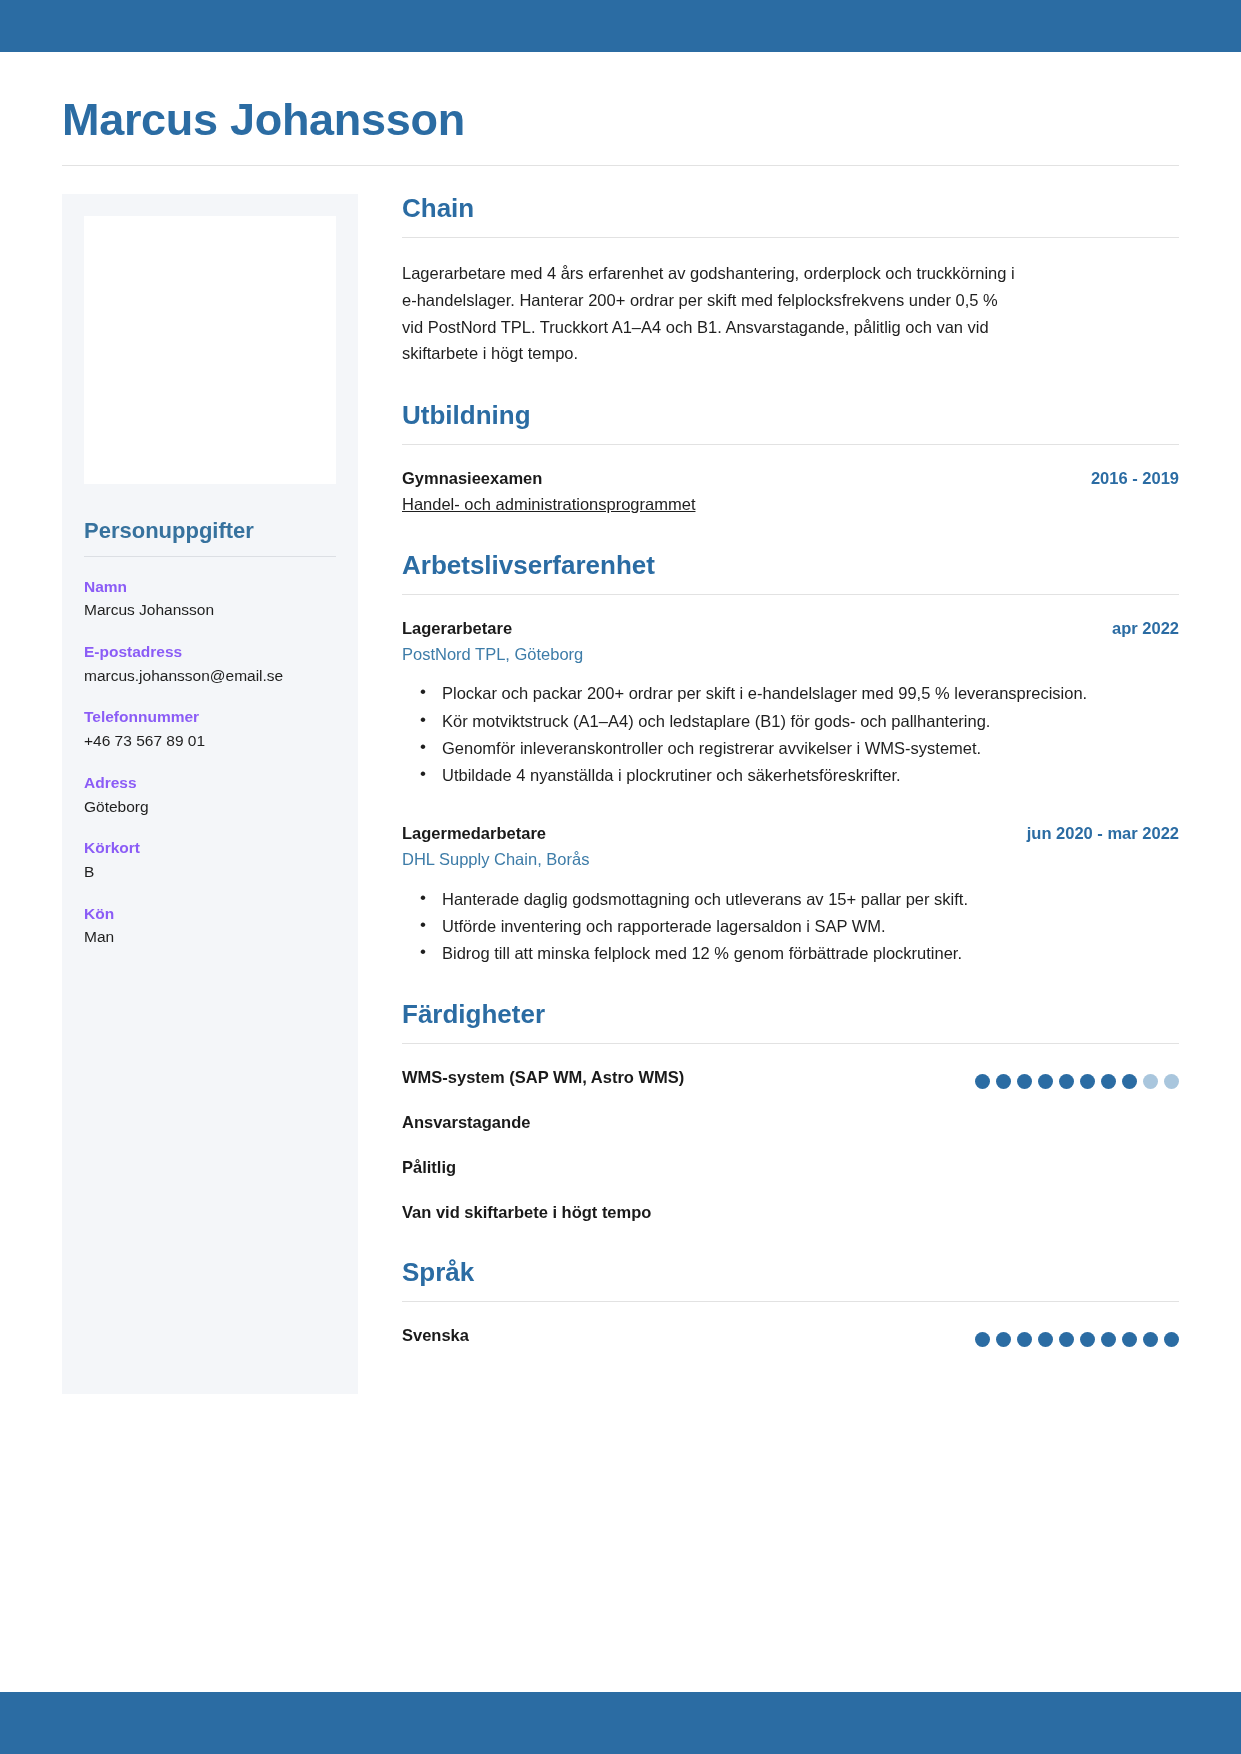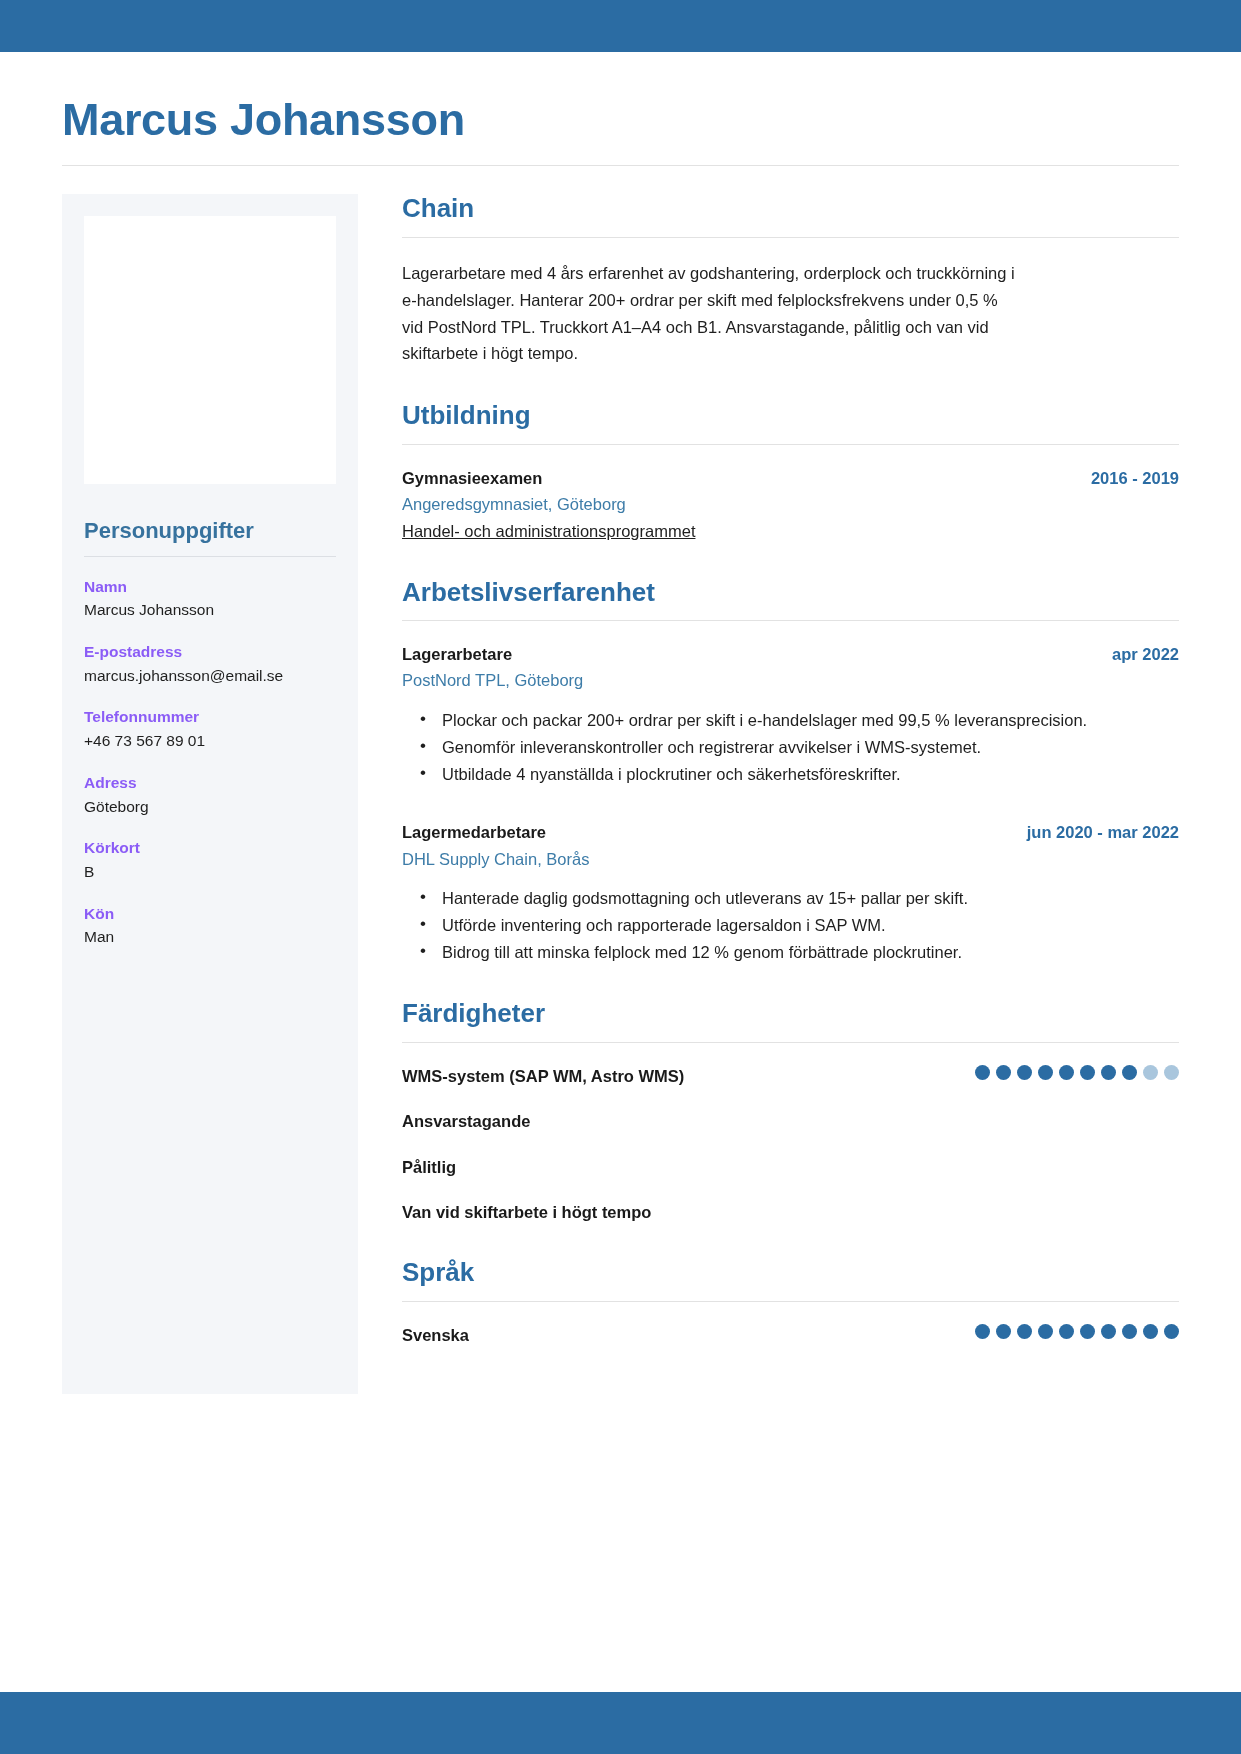--- a/index.html
+++ b/index.html
@@ -187,21 +187,21 @@
     top: -1px;
     font-size: 17px;
     color: #1f1f1f;
   }
   .exp-gap { height: 30px; }
 
   
   .rate-row {
     display: flex;
     justify-content: space-between;
-    align-items: flex-start;
+    align-items: flex-end;
     margin-bottom: 22px;
   }
   .rate-row:last-child { margin-bottom: 0; }
   .rate-label {
     font-size: 16.5px;
     font-weight: bold;
     color: #1a1a1a;
     line-height: 1.4;
   }
   .dots {
@@ -280,37 +280,37 @@
 
         <section class="section">
           <h2 class="sec-heading">Utbildning</h2>
           <div class="sec-rule"></div>
 
           <div class="entry">
             <div class="entry-head">
               <span class="entry-title">Gymnasieexamen</span>
               <span class="entry-date">2016 - 2019</span>
             </div>
-            <div class="entry-org">Angeredsgymnasiet, Göteborg</div>
             <div class="entry-extra">Handel- och administrationsprogrammet</div>
           </div>
         </section>
 
         <section class="section">
           <h2 class="sec-heading">Arbetslivserfarenhet</h2>
           <div class="sec-rule"></div>
 
           <div class="entry">
             <div class="entry-head">
               <span class="entry-title">Lagerarbetare</span>
               <span class="entry-date">apr 2022</span>
             </div>
             <div class="entry-org">PostNord TPL, Göteborg</div>
             <ul class="bullets">
               <li>Plockar och packar 200+ ordrar per skift i e-handelslager med 99,5 % leveransprecision.</li>
+              <li>Kör motviktstruck (A1–A4) och ledstaplare (B1) för gods- och pallhantering.</li>
               <li>Genomför inleveranskontroller och registrerar avvikelser i WMS-systemet.</li>
               <li>Utbildade 4 nyanställda i plockrutiner och säkerhetsföreskrifter.</li>
             </ul>
           </div>
 
           <div class="exp-gap"></div>
 
           <div class="entry">
             <div class="entry-head">
               <span class="entry-title">Lagermedarbetare</span>

